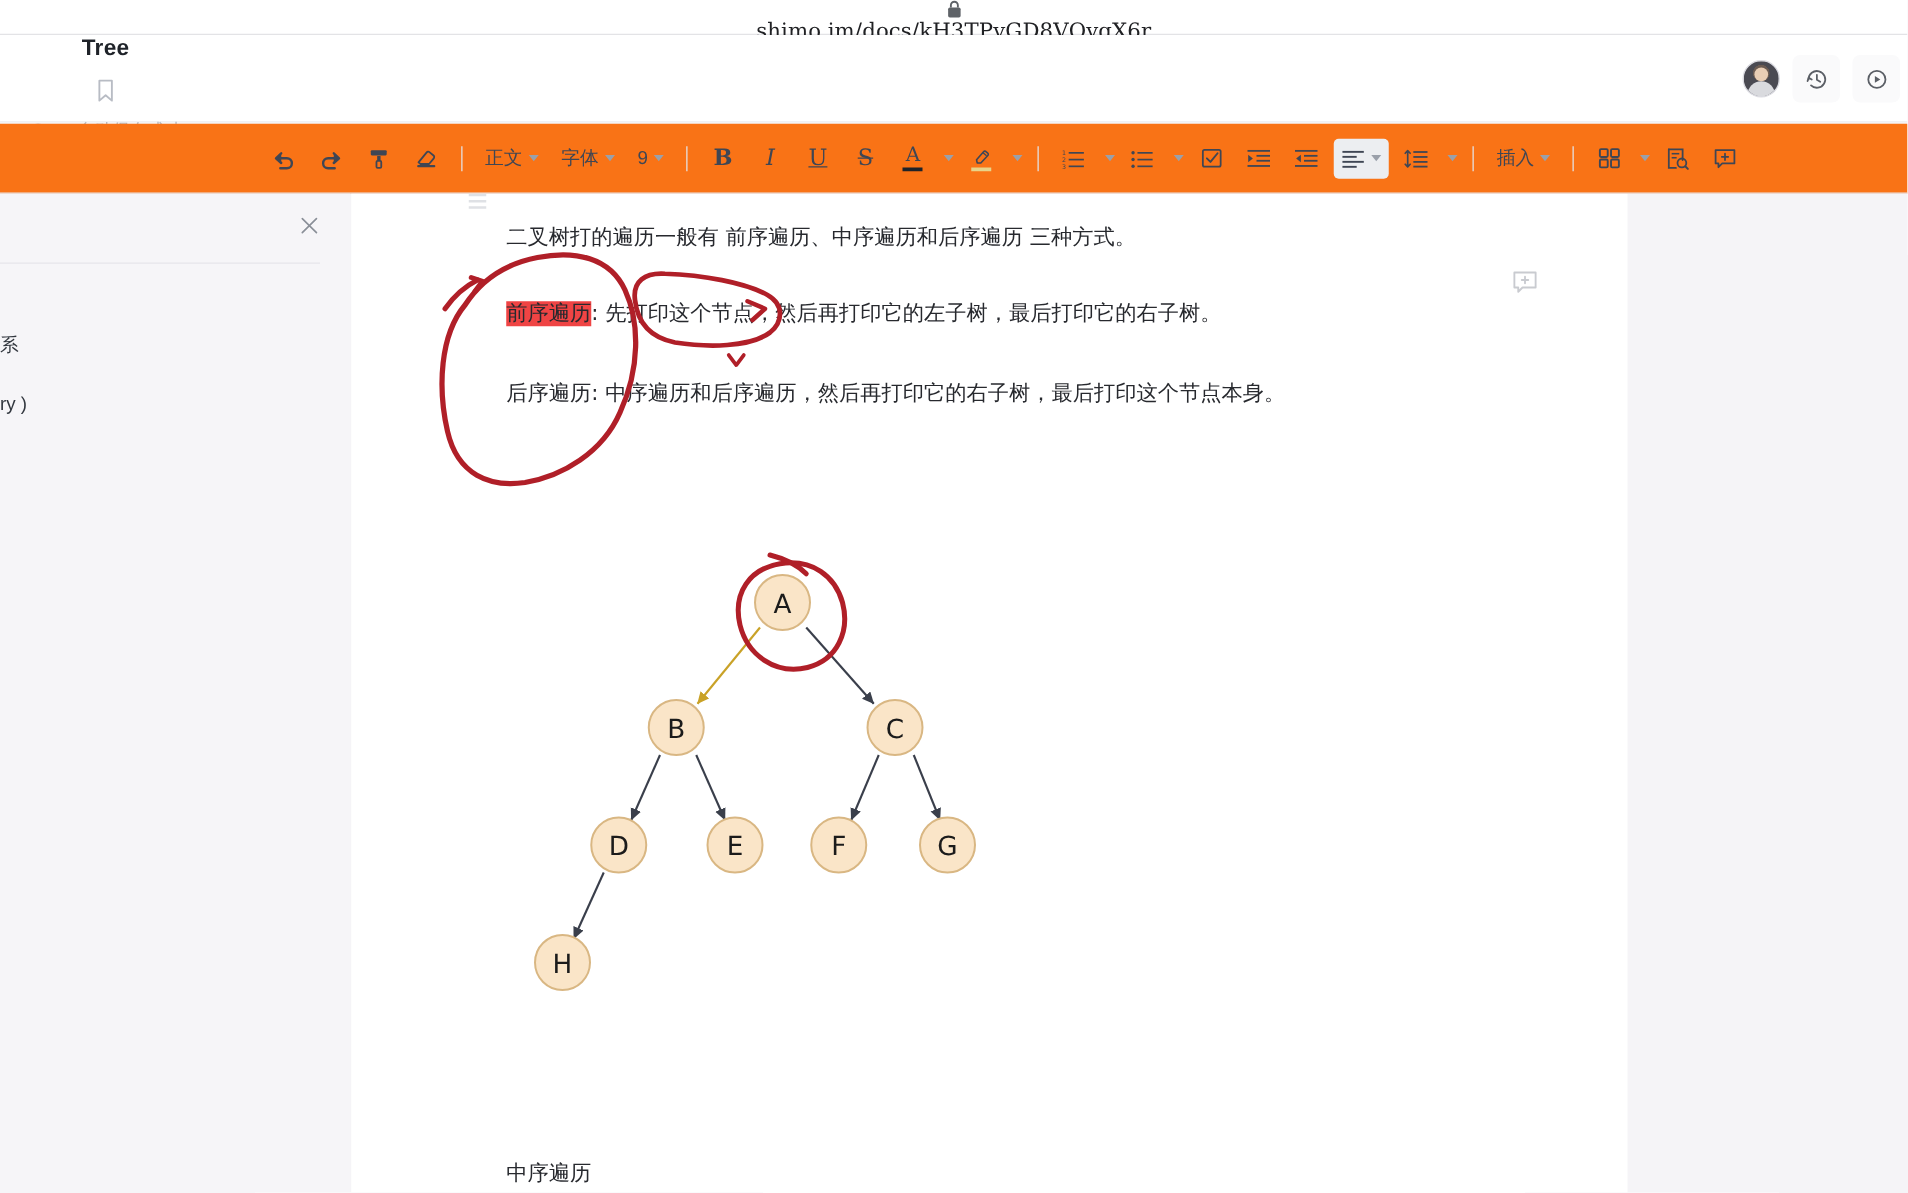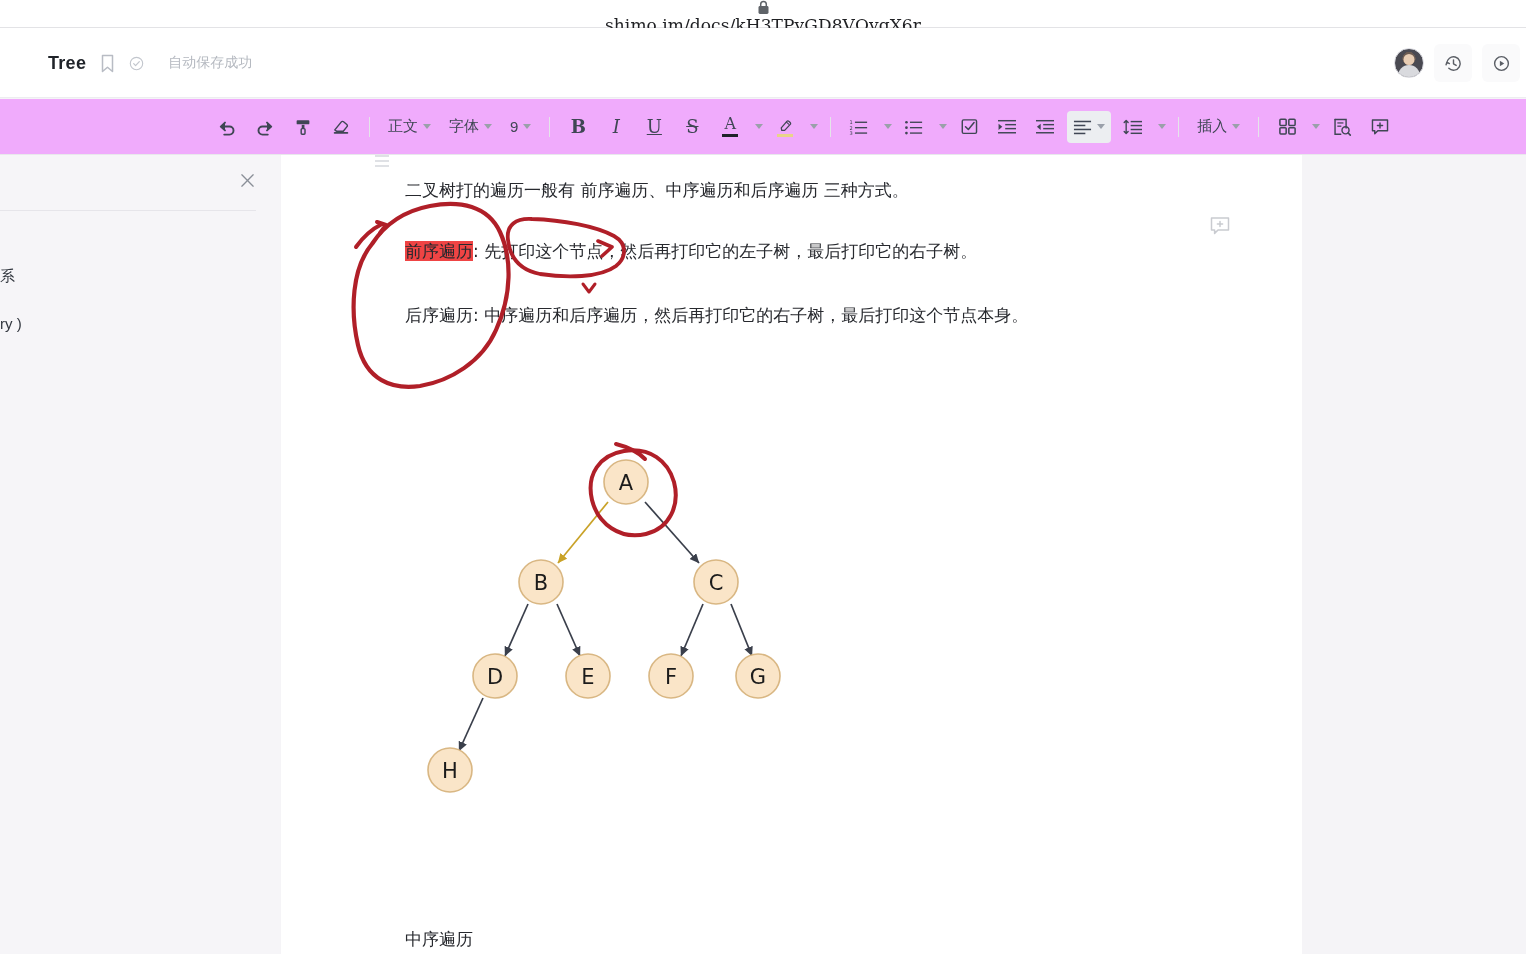--- a/index.html
+++ b/index.html
@@ -21,21 +21,21 @@
     font-size:17px;color:#202124;letter-spacing:.1px;
     font-family:"DejaVu Serif","Liberation Serif",serif;
   }
 
   
   #dochead{
     position:absolute;left:0;top:28px;width:1526px;height:70px;
     background:#ffffff;border-bottom:1px solid #ededf0;
     box-sizing:border-box;
   }
-  #dochead .left{position:absolute;left:48px;top:0;height:70px;display:flex;align-items:center;gap:14px;}
+  #dochead .left{position:absolute;left:23px;top:0;height:70px;display:flex;align-items:center;gap:14px;flex-direction:column;}
   #doctitle{font-size:18px;font-weight:bold;color:#1f2329;letter-spacing:.3px;}
   .hicon{display:inline-flex;align-items:center;justify-content:center;color:#b8bcc4;}
   #savestate{display:flex;align-items:center;gap:24px;color:#b5b9c0;font-size:14px;}
   #dochead .right{position:absolute;right:6px;top:0;height:70px;display:flex;align-items:center;gap:10px;}
   .avatar{
     width:28px;height:28px;border-radius:50%;
     background:radial-gradient(circle at 50% 34%, #6b5b52 0 28%, #4a4a52 29% 100%);
     border:1px solid #dcdce2;position:relative;overflow:hidden;
   }
   .avatar:after{
@@ -47,21 +47,21 @@
     width:11px;height:11px;border-radius:50%;background:#e8cdb4;z-index:2;
   }
   .hdrbtn{
     width:38px;height:38px;border-radius:6px;background:#fafafb;
     display:flex;align-items:center;justify-content:center;color:#5b5f66;
   }
 
   
   #toolbar{
     position:absolute;left:0;top:99px;width:1526px;height:56px;
-    background:#f0abfc;border-bottom:1px solid #e8e8ec;
+    background:#f97316;border-bottom:1px solid #e8e8ec;
     display:flex;align-items:center;box-sizing:border-box;
     padding-left:208px;gap:0px;
   }
   .tb{
     height:32px;min-width:32px;border-radius:4px;
     display:flex;align-items:center;justify-content:center;
     color:#3f4654;margin:0 3px;box-sizing:border-box;
   }
   .tb.active{background:#eceef1;}
   .sep{width:1px;height:20px;background:#e4e5e9;margin:0 9px;}

